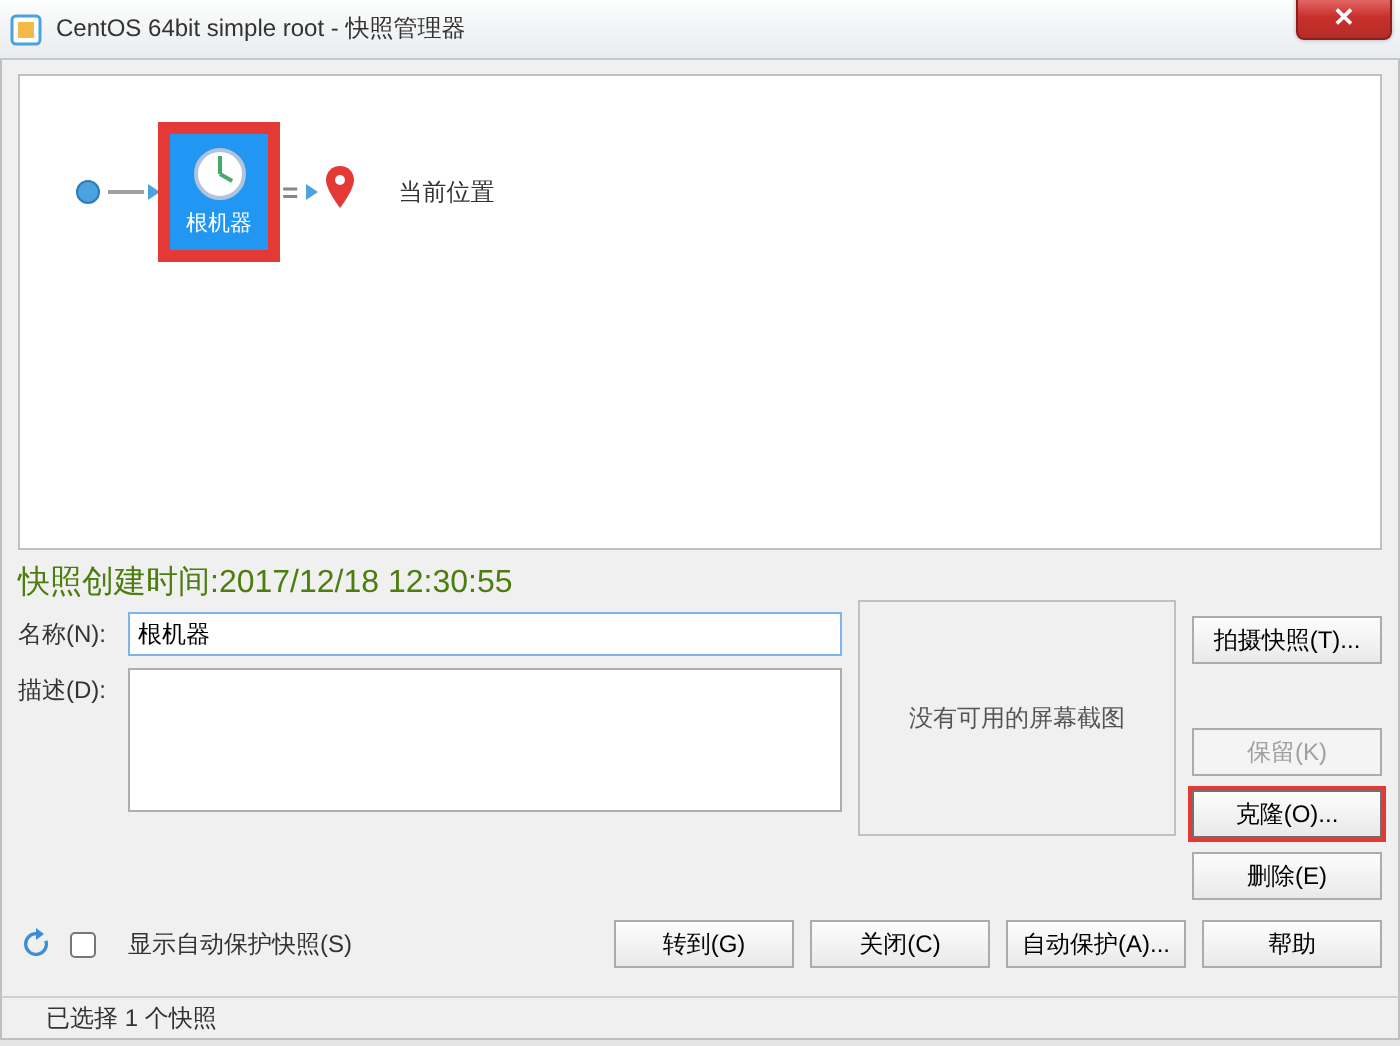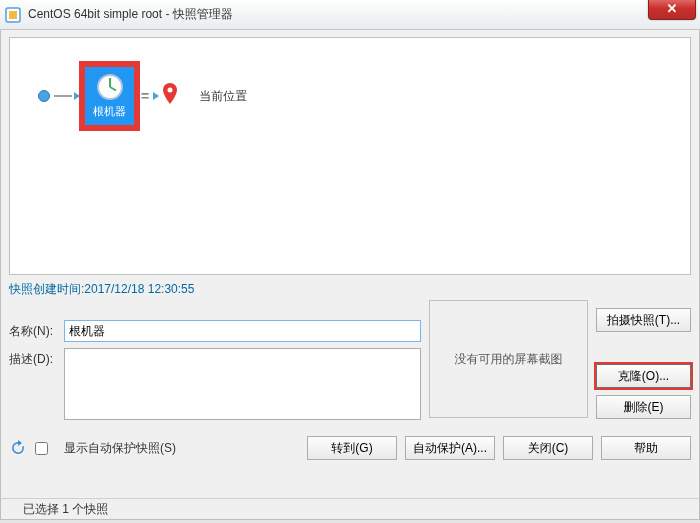--- a/index.html
+++ b/index.html
@@ -98,21 +98,21 @@
   .pin-icon {
     width:18px;height:26px;position:relative;margin-right:4px;
   }
   .pin-icon svg { width:18px;height:26px; }
   .current-label { color:#333;font-size:12px;margin-left:16px; }
   
   .details {
     display:flex; gap:8px; margin-top:4px;
   }
   .detail-left { flex:1; }
-  .created-time { color:#0369a1;margin-bottom:22px;font-size:12px; }
+  .created-time { color:#4d7c0f;margin-bottom:4px;font-size:16px; }
   .field-row { display:flex;align-items:flex-start;margin-bottom:6px; }
   .field-label { width:55px;color:#333;padding-top:3px;font-size:12px; }
   .name-input {
     flex:1;height:22px;border:1px solid #7eb4ea;background:#fff;
     padding:2px 4px;font-size:12px;font-family:inherit;
   }
   .desc-input {
     flex:1;height:72px;border:1px solid #abadb3;background:#fff;
     padding:2px 4px;font-size:12px;font-family:inherit;resize:none;
   }
@@ -204,40 +204,41 @@
         <div class="field-label">描述(D):</div>
         <textarea class="desc-input" style=""></textarea>
       </div>
     </div>
     <div class="screenshot-box">
       <span>没有可用的屏幕截图</span>
     </div>
     <div class="side-buttons">
       <button class="btn">拍摄快照(T)...</button>
       <div class="spacer-gap"></div>
+      <button class="btn" disabled="">保留(K)</button>
       <button class="btn highlight">克隆(O)...</button>
       <button class="btn">删除(E)</button>
     </div>
   </div>
 
   <div class="bottom-bar">
     <span class="refresh-icon">
       <svg viewBox="0 0 18 18">
           <path d="M9 3a6 6 0 1 0 5.7 4.1l-1.5.5A4.4 4.4 0 1 1 9 4.6V7l4-3-4-3v2z" fill="#3b8dd6"></path>
         </svg>
     </span>
     <label class="checkbox-row">
       <input type="checkbox" style="">
       <span>显示自动保护快照(S)</span>
     </label>
     <div class="flex-spacer"></div>
     <div class="bottom-btns">
       <button class="btn">转到(G)</button>
+      <button class="btn">关闭(C)</button>
       <button class="btn">自动保护(A)...</button>
-      <button class="btn">关闭(C)</button>
       <button class="btn">帮助</button>
     </div>
   </div>
 
 </div>
 
 <div class="statusbar">
   <span>已选择 1 个快照</span>
 </div>
 

